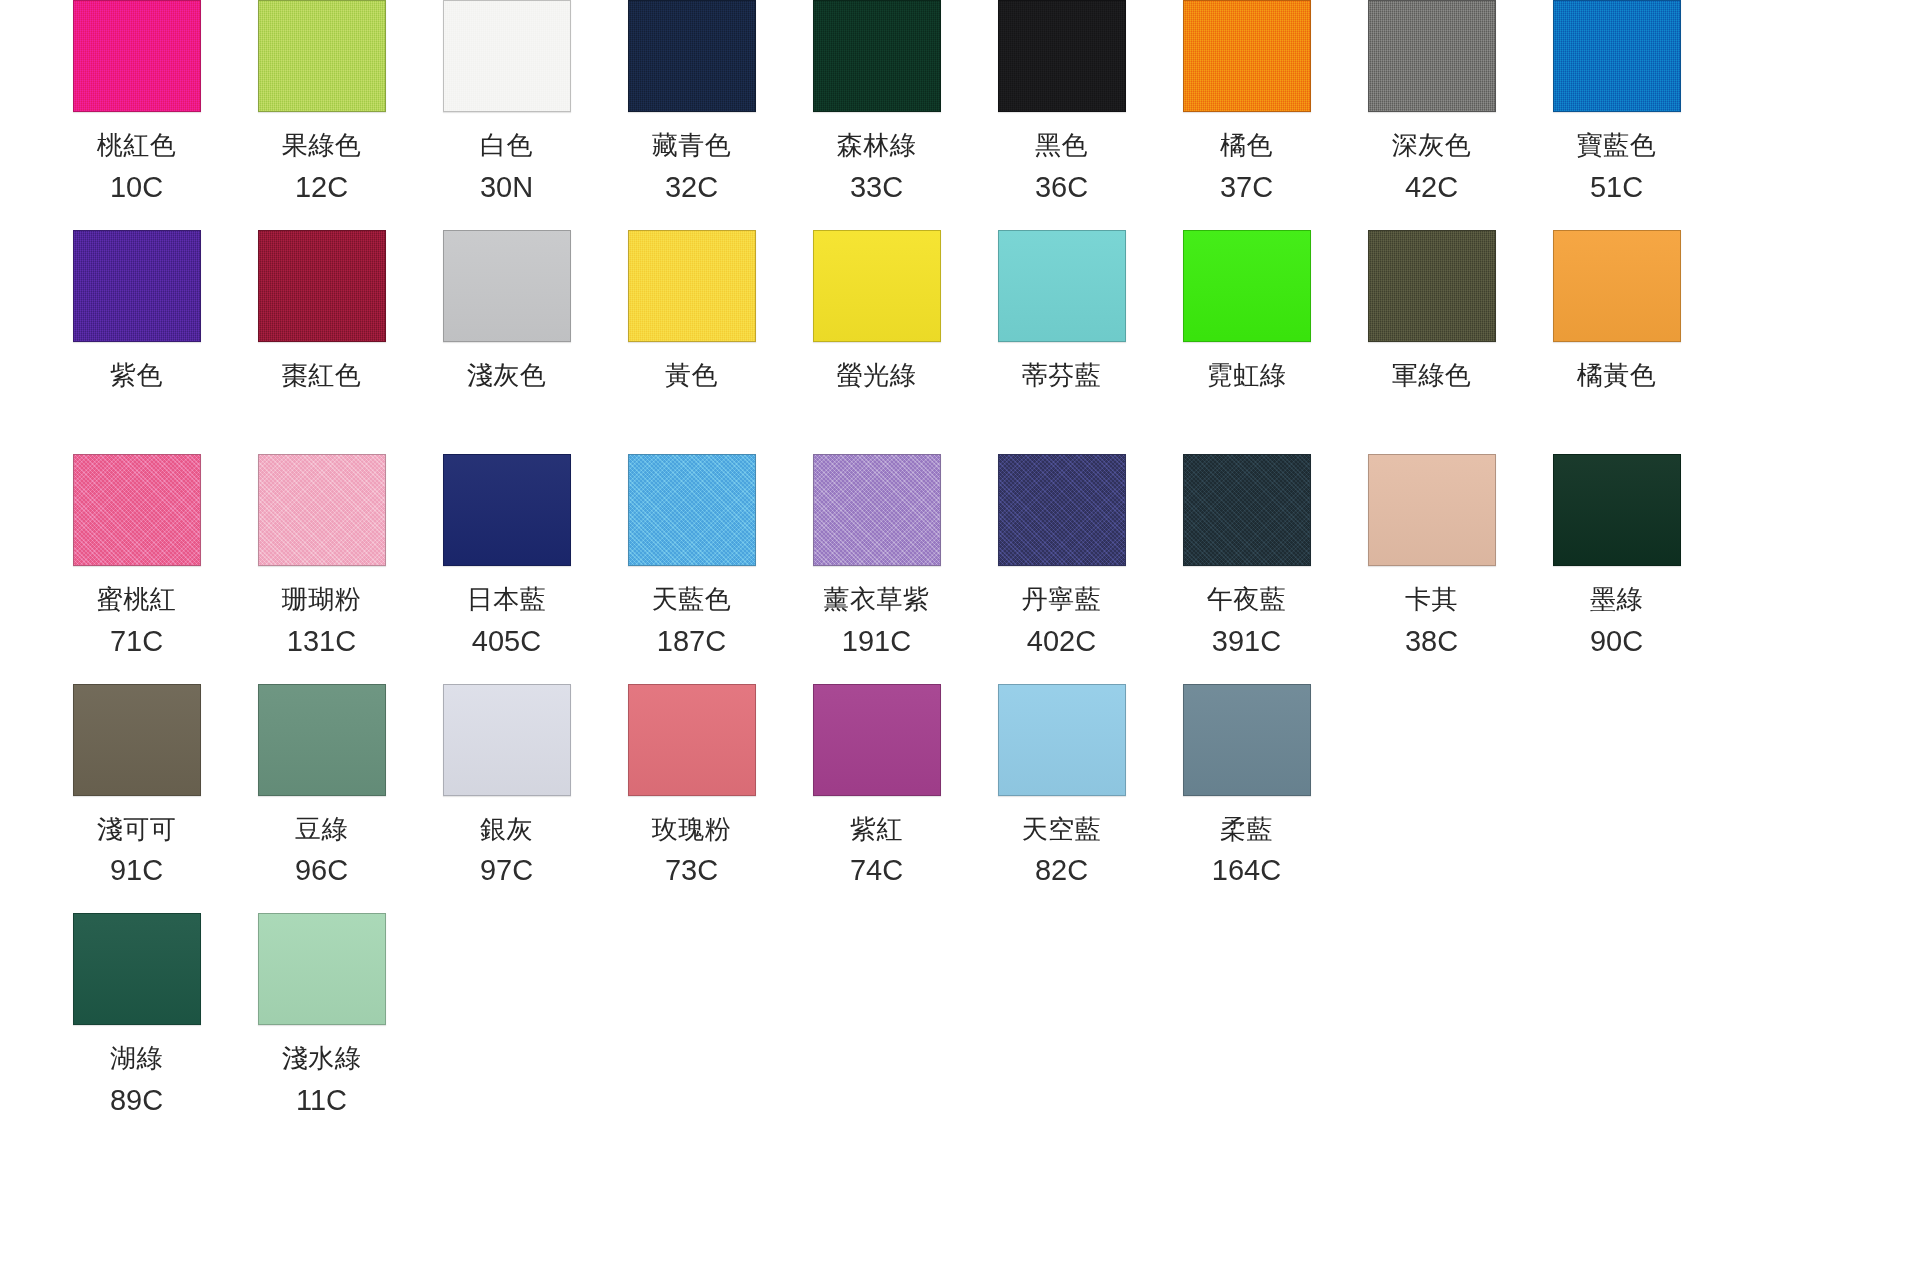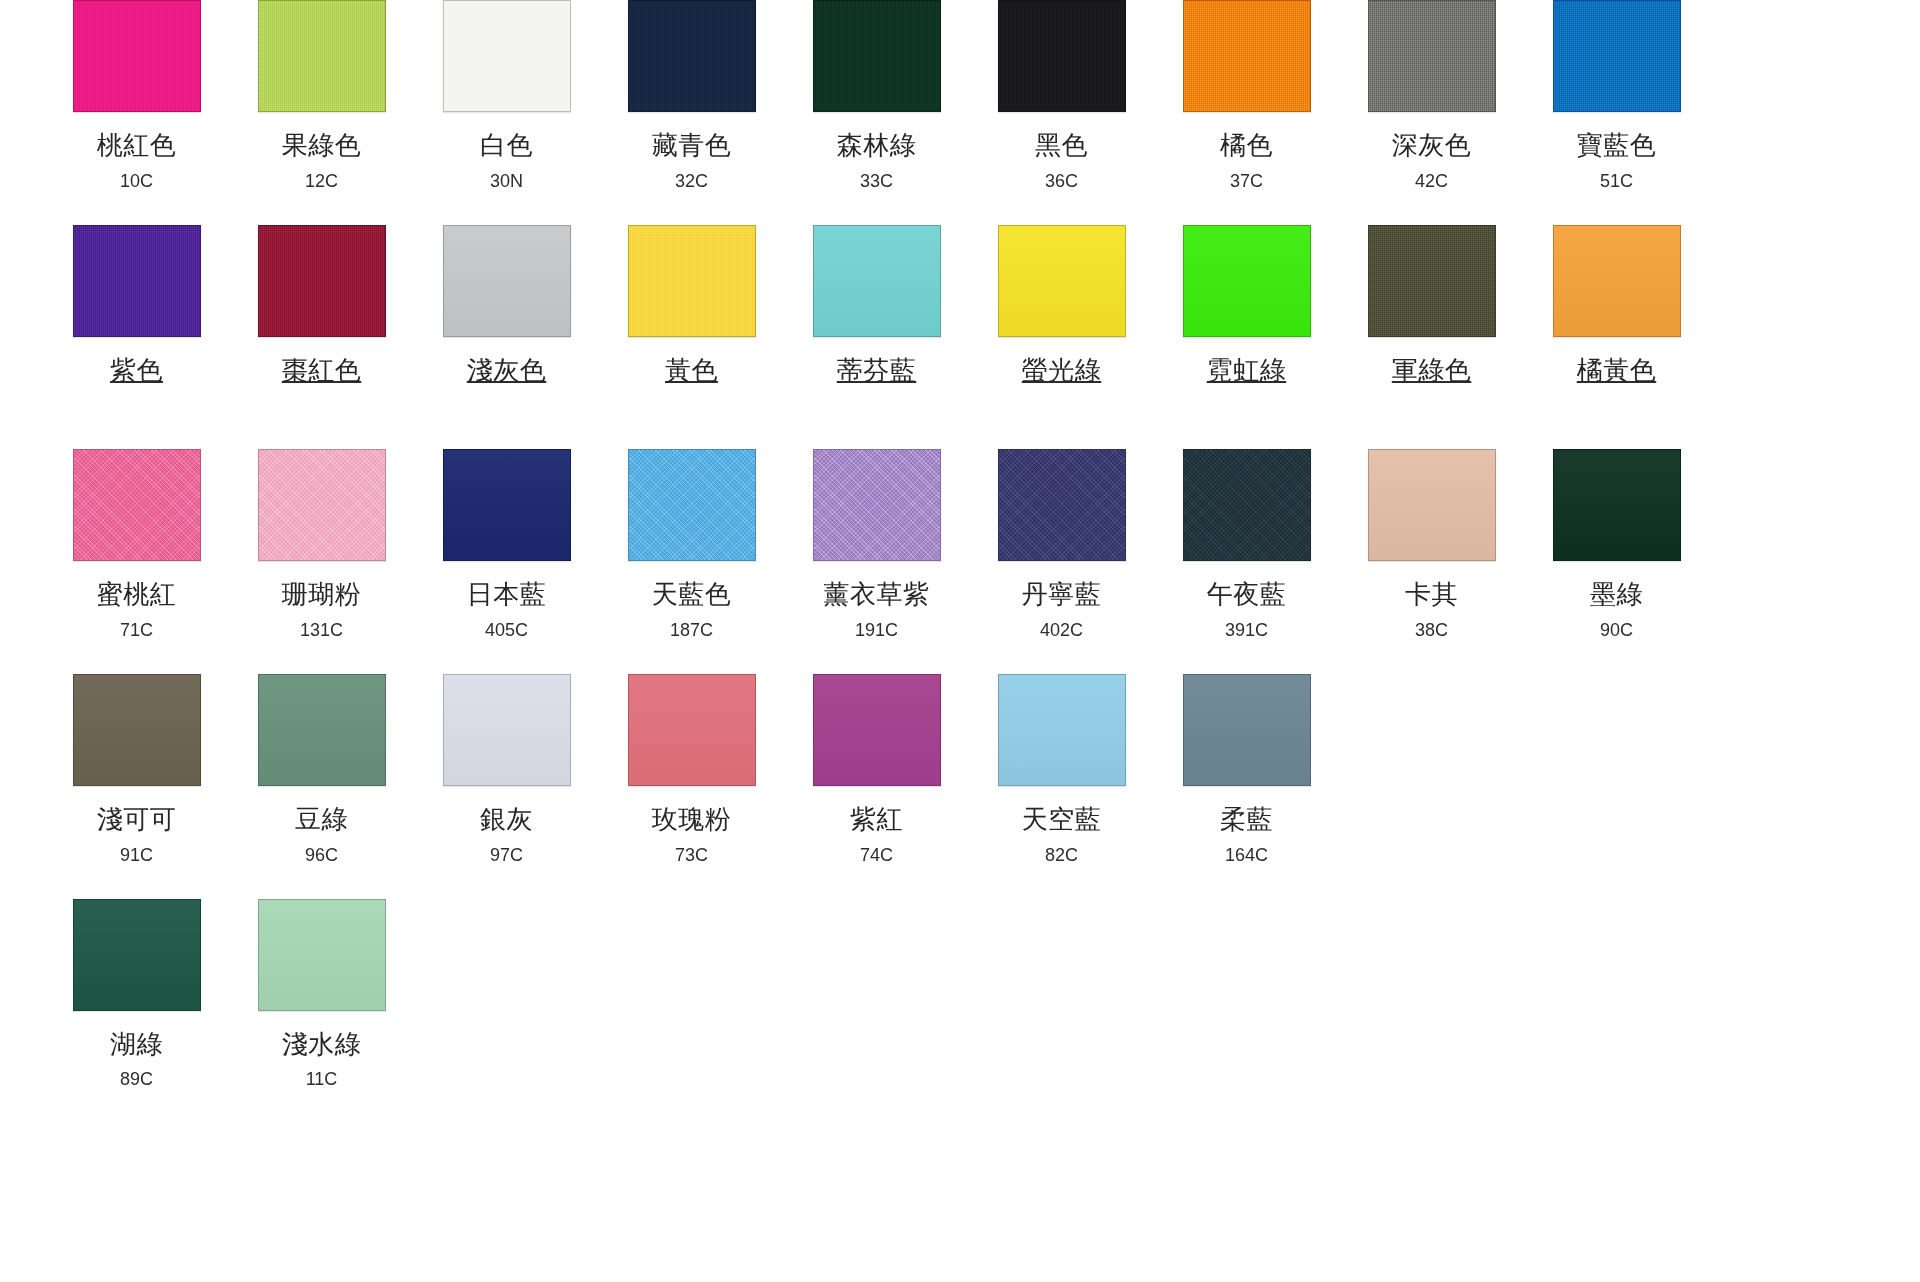--- a/index.html
+++ b/index.html
@@ -81,31 +81,31 @@
     font-size: 26px;
     line-height: 1.18;
     letter-spacing: 0.5px;
     text-align: center;
     color: #262626;
     white-space: nowrap;
   }
 
   .swatch-code {
     margin-top: 11px;
-    font-size: 18px;
+    font-size: 29px;
     line-height: 1.1;
     text-align: center;
     color: #2d2d2d;
     white-space: nowrap;
     min-height: 27px;
   }
   .swatch-code:empty { min-height: 0; }
 
   .row-gap-coded   { margin-bottom: 26px; }
-  .row-gap-uncoded { margin-bottom: 53px; text-decoration: underline; }
+  .row-gap-uncoded { margin-bottom: 53px; }
 </style>
 </head>
 <body>
 
 <main id="swatch-chart" style="background: rgb(255, 255, 255);">
     <div class="swatch-row row-gap-coded">
       <div class="swatch-cell">
         <div class="swatch-chip textured" style="background: rgb(236, 25, 126);"></div>
         <div class="swatch-name">桃紅色</div>
         <div class="swatch-code">10C</div>
@@ -166,27 +166,27 @@
         <div class="swatch-chip flat" style="background: rgb(199, 200, 202);"></div>
         <div class="swatch-name">淺灰色</div>
         <div class="swatch-code"></div>
       </div>
       <div class="swatch-cell">
         <div class="swatch-chip textured" style="background: rgb(246, 213, 60);"></div>
         <div class="swatch-name">黃色</div>
         <div class="swatch-code"></div>
       </div>
       <div class="swatch-cell">
+        <div class="swatch-chip flat" style="background: rgb(245, 227, 40);"></div>
+        <div class="swatch-name">螢光綠</div>
+        <div class="swatch-code"></div>
+      </div>
+      <div class="swatch-cell">
         <div class="swatch-chip flat" style="background: rgb(115, 211, 210);"></div>
         <div class="swatch-name">蒂芬藍</div>
-        <div class="swatch-code"></div>
-      </div>
-      <div class="swatch-cell">
-        <div class="swatch-chip flat" style="background: rgb(245, 227, 40);"></div>
-        <div class="swatch-name">螢光綠</div>
         <div class="swatch-code"></div>
       </div>
       <div class="swatch-cell">
         <div class="swatch-chip flat" style="background: rgb(59, 236, 12);"></div>
         <div class="swatch-name">霓虹綠</div>
         <div class="swatch-code"></div>
       </div>
       <div class="swatch-cell">
         <div class="swatch-chip textured" style="background: rgb(75, 76, 54);"></div>
         <div class="swatch-name">軍綠色</div>

